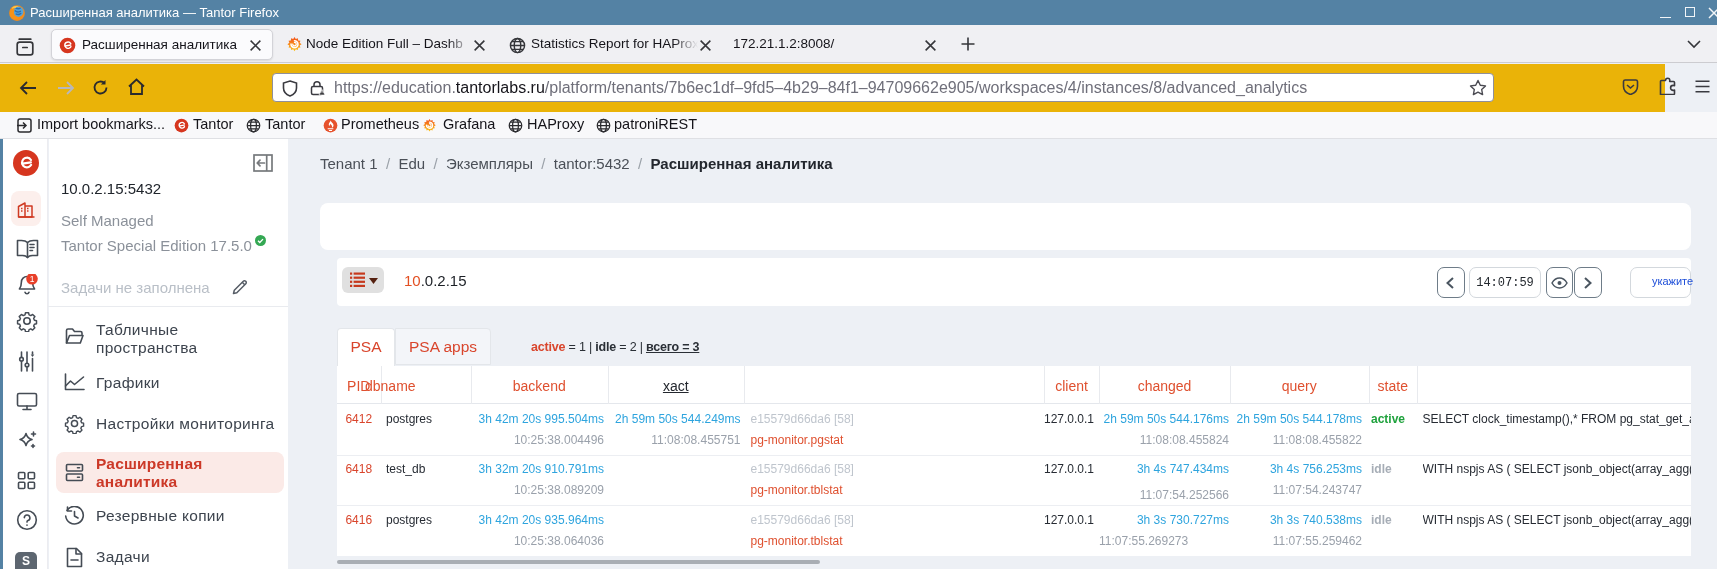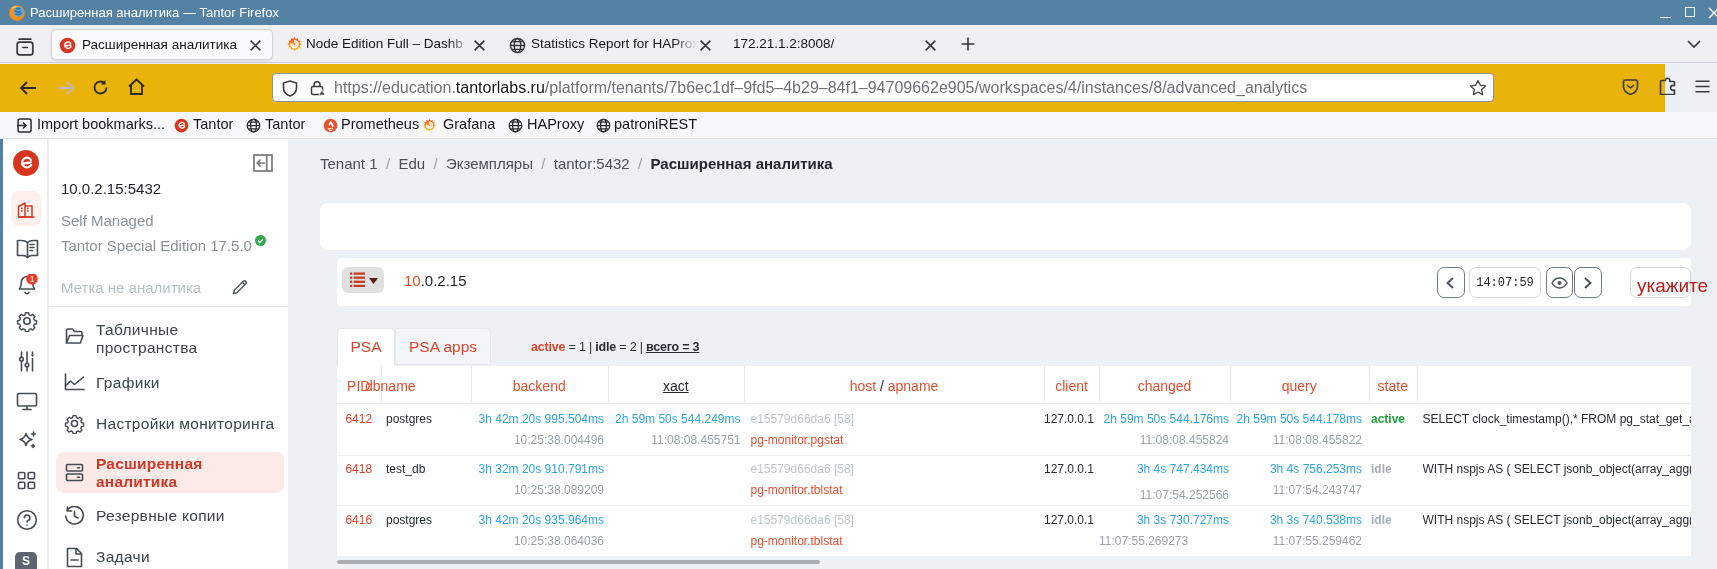--- a/index.html
+++ b/index.html
@@ -265,21 +265,21 @@
         <path d="M11.5 9H4.2M7 6.2L4.2 9 7 11.8" stroke-linejoin="round" stroke-linecap="round"></path>
       </g>
     </svg>
   <div class="abs" style="left:61px;top:41px;font-size:15px;color:#20252c;font-weight:500;">10.0.2.15:5432</div>
   <div class="abs" style="left:61px;top:73px;font-size:15px;color:#8b919a;">Self Managed</div>
   <div class="abs" style="left:61px;top:98px;font-size:15px;color:#8b919a;">Tantor Special Edition 17.5.0</div>
   <svg class="abs" style="left:255px;top:96px;" width="11" height="11" viewBox="0 0 11 11">
       <circle cx="5.5" cy="5.5" r="5.5" fill="#34a853"></circle>
       <path d="M3 5.7l1.8 1.8 3.2-3.4" stroke="#fff" stroke-width="1.3" fill="none"></path>
     </svg>
-  <div class="abs" style="left:61px;top:140px;font-size:15px;color:#b9bfc7;">Метка не аналитика</div>
+  <div class="abs" style="left:61px;top:140px;font-size:15px;color:#b9bfc7;">Задачи не заполнена</div>
   <svg class="abs" style="left:231px;top:139px;" width="18" height="18" viewBox="0 0 18 18">
       <g stroke="#565d66" stroke-width="1.5" fill="none">
         <path d="M2.5 15.5l.8-3.3 9-9a1.6 1.6 0 0 1 2.3 0l.2.2a1.6 1.6 0 0 1 0 2.3l-9 9z" stroke-linejoin="round"></path>
         <path d="M11.2 4.3l2.5 2.5"></path>
       </g>
     </svg>
   <div class="abs" style="left:48px;top:167px;width:240px;height:1px;background:#e9ebef;"></div>
 
   <svg class="abs" style="left:64px;top:187px;" width="21" height="20" viewBox="0 0 21 20">
       <g class="ico" stroke="#3d444e">
@@ -360,21 +360,21 @@
   <div class="abs" style="left:1546px;top:128px;width:27px;height:31px;border:1.5px solid #6e7c88;border-radius:7px;background:#fff;"></div>
   <svg class="abs" style="left:1551px;top:138px;" width="17" height="12" viewBox="0 0 17 12">
       <path d="M1 6C3 2.5 5.5 1 8.5 1S14 2.5 16 6c-2 3.5-4.5 5-7.5 5S3 9.5 1 6z" stroke="#4a5560" stroke-width="1.5" fill="none"></path>
       <circle cx="8.5" cy="6" r="2" fill="#4a5560"></circle>
     </svg>
   <div class="abs" style="left:1574px;top:128px;width:28px;height:31px;border:1.5px solid #6e7c88;border-radius:7px;background:#fff;"></div>
   <svg class="abs" style="left:1584px;top:138px;" width="8" height="12" viewBox="0 0 8 12">
       <path d="M1 1l5.5 5L1 11" stroke="#4a5560" stroke-width="2" fill="none"></path>
     </svg>
   <div class="abs" style="left:1630px;top:128px;width:61px;height:31px;border:1px solid #d3d8dd;border-radius:7px;background:#fff;"></div>
-  <div class="abs" style="left:1630px;top:136px;width:85px;text-align:center;font-size:19px;color:#b91c1c;">укажите</div>
+  <div class="abs" style="left:1630px;top:136px;width:85px;text-align:center;font-size:11px;color:#1d4ed8;">укажите</div>
 
   <div class="abs" style="left:337px;top:189px;width:58px;height:38px;background:#fff;border:1px solid #e3e6ea;border-bottom:none;border-radius:4px 4px 0 0;"></div>
   <div class="abs" style="left:395px;top:189px;width:96px;height:37px;background:#f3f5f9;border:1px solid #e3e6ea;border-radius:0 4px 0 0;"></div>
   <div class="abs" style="left:337px;top:199px;width:58px;text-align:center;font-size:15.5px;color:#d9452c;">PSA</div>
   <div class="abs" style="left:395px;top:199px;width:96px;text-align:center;font-size:15.5px;color:#d9452c;">PSA apps</div>
   <div class="abs" style="left:531px;top:200.5px;font-size:12.5px;letter-spacing:-0.2px;color:#2a2f36;"><span style="color:#d9452c;font-weight:bold;">active</span> = 1 | <b>idle</b> = 2 | <b style="text-decoration:underline;">всего = 3</b></div>
 
   <div class="abs" id="tbl" style="left:337px;top:226.5px;width:1354px;height:190.5px;background:#fff;overflow:hidden;font-size:12px;">
 
     <div class="abs" style="left:0;top:0;width:1354px;height:38.5px;border-bottom:1px solid #e4e7ec;"></div>
@@ -385,21 +385,20 @@
     <div class="abs" style="left:707px;top:0;width:1px;height:38.5px;background:#e8eaee;"></div>
     <div class="abs" style="left:762px;top:0;width:1px;height:38.5px;background:#e8eaee;"></div>
     <div class="abs" style="left:893px;top:0;width:1px;height:38.5px;background:#e8eaee;"></div>
     <div class="abs" style="left:1031.5px;top:0;width:1px;height:38.5px;background:#e8eaee;"></div>
     <div class="abs" style="left:1080px;top:0;width:1px;height:38.5px;background:#e8eaee;"></div>
 
     <div class="abs" style="left:0;top:12px;width:43.5px;text-align:center;color:#df502f;font-size:14px;">PID</div>
     <div class="abs" style="left:28px;top:12px;width:90.5px;text-align:left;color:#df502f;font-size:14px;">dbname</div>
     <div class="abs" style="left:134px;top:12px;width:136.5px;text-align:center;color:#df502f;font-size:14px;">backend</div>
     <div class="abs" style="left:270.5px;top:12px;width:136.5px;text-align:center;color:#23272e;font-size:14px;"><span style="text-decoration:underline;">xact</span></div>
-    <div class="abs" style="left:407px;top:12px;width:300px;text-align:center;color:#df502f;font-size:14px;">host <span style="color:#23272e;">/</span> apname</div>
     <div class="abs" style="left:707px;top:12px;width:55px;text-align:center;color:#df502f;font-size:14px;">client</div>
     <div class="abs" style="left:762px;top:12px;width:131px;text-align:center;color:#df502f;font-size:14px;">changed</div>
     <div class="abs" style="left:893px;top:12px;width:138.5px;text-align:center;color:#df502f;font-size:14px;">query</div>
     <div class="abs" style="left:1031.5px;top:12px;width:48.5px;text-align:center;color:#df502f;font-size:14px;">state</div>
 
     <div class="abs" style="left:0;top:89.2px;width:1354px;height:1px;background:#eceef2;"></div>
     <div class="abs" style="left:0;top:139.8px;width:1354px;height:1px;background:#eceef2;"></div>
 
     <div class="abs" style="left:0;top:46px;width:43.5px;text-align:center;color:#d9452c;">6412</div>
     <div class="abs" style="left:49px;top:46px;color:#262b33;">postgres</div>

